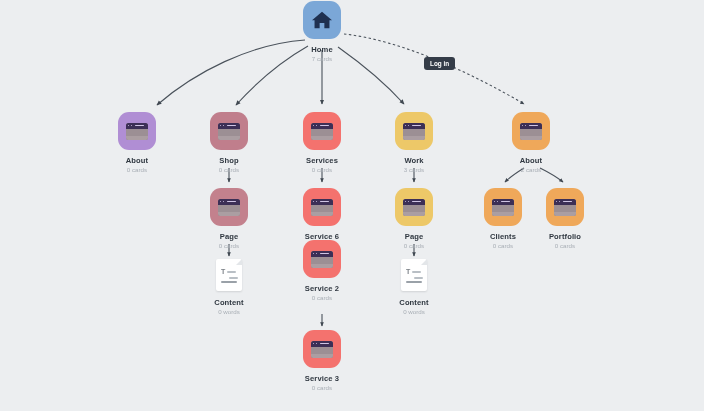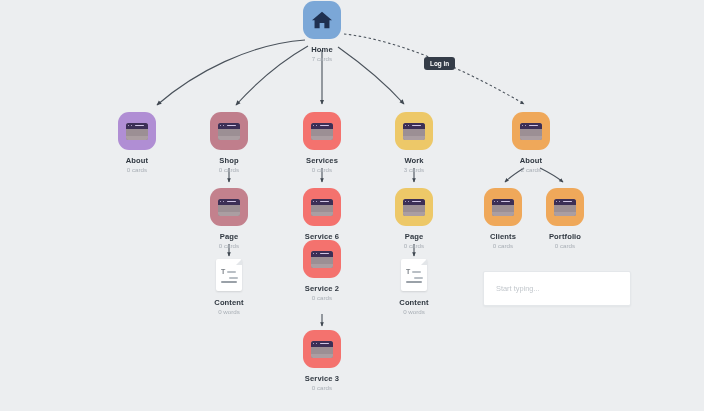--- a/index.html
+++ b/index.html
@@ -427,17 +427,14 @@
           </div>
         </div>
         <div class="node-title">Service 3</div>
         <div class="node-sub">0 cards</div>
       </div>
     </div>
   <div id="labels-root">
       <div class="edge-label" style="left: 424px; top: 57px;">Log in</div>
     </div>
 
-  <div class="typing-box" id="typing-box" style="left: 483px; top: 271px; width: 148px; height: 35px;">
-    <input type="text" id="typing-input" placeholder="Start typing..." style="">
-  </div>
 
 </div>
 
 </body></html>

